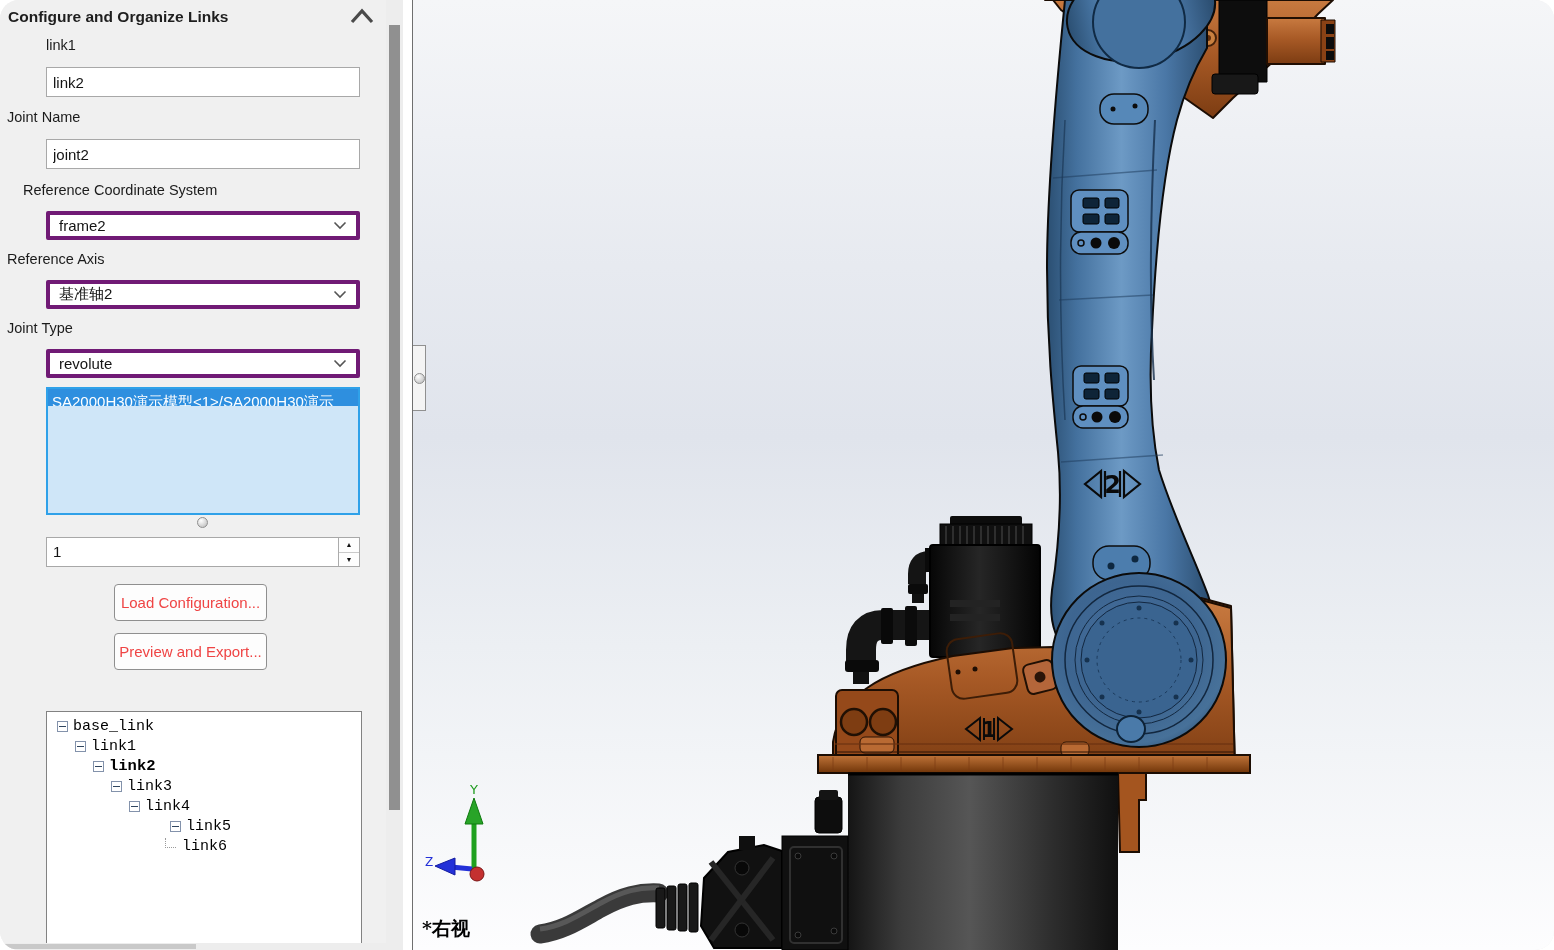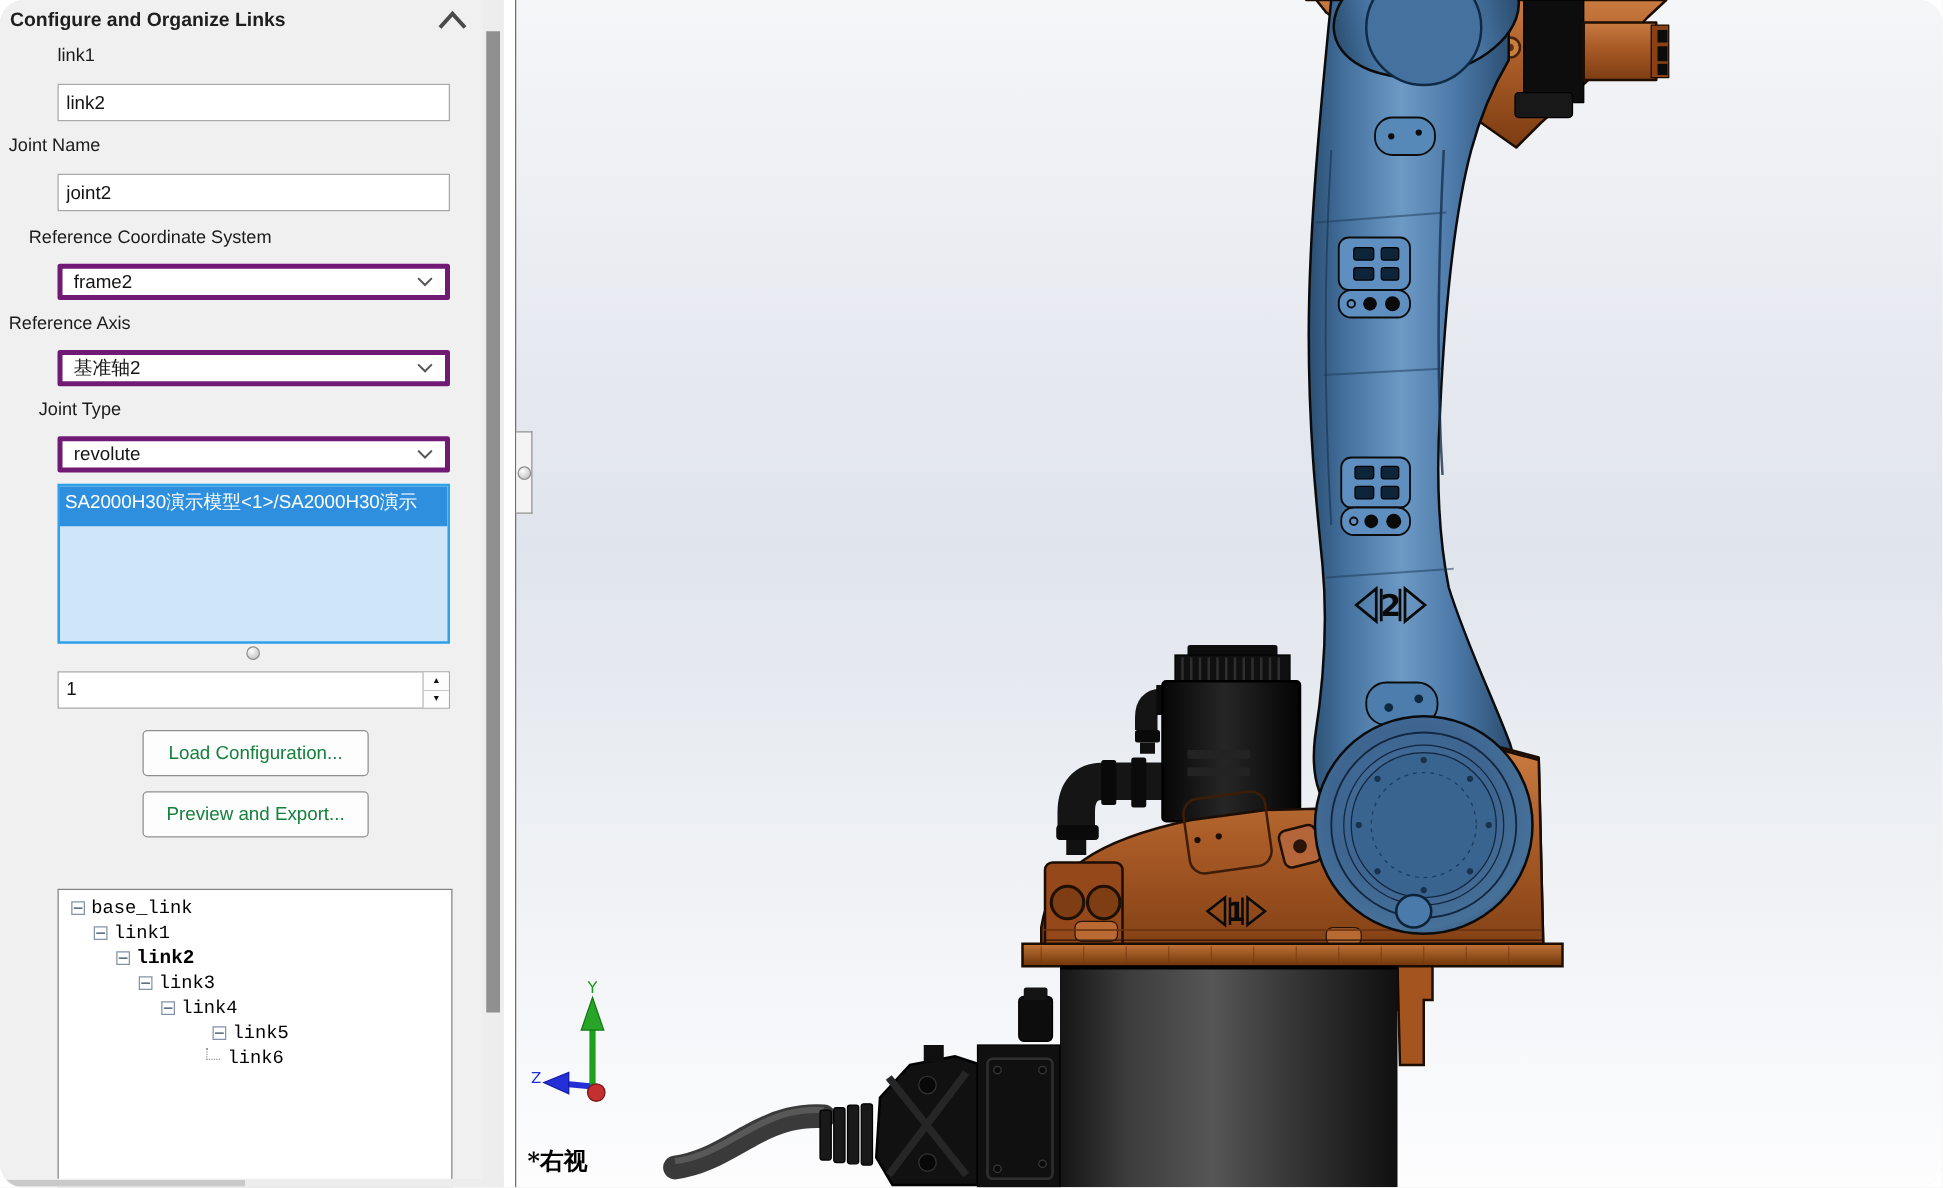--- a/index.html
+++ b/index.html
@@ -13,35 +13,35 @@
   .collapse-btn{position:absolute;left:346px;top:5px;width:32px;height:24px;cursor:pointer;}
   .lbl{position:absolute;font-size:14.5px;color:#1b1b1b;white-space:nowrap;}
   .text-input{position:absolute;left:46px;width:314px;height:30px;border:1px solid #a8a8a8;
       background:#fff;font-size:15px;padding:0 6px;font-family:inherit;color:#141414;box-sizing:border-box;}
   .combo{position:absolute;left:46px;width:314px;height:29px;border:4px solid #701a75;border-radius:2px;
       background:#fff;display:flex;align-items:center;padding:0 9px;font-size:15px;color:#141414;
       box-sizing:border-box;cursor:default;}
   .combo .chev{margin-left:auto;display:flex;}
   .sel-list{position:absolute;left:46px;top:387px;width:314px;height:128px;border:2px solid #2fa1e9;
       background:#cfe6f8;box-sizing:border-box;overflow:hidden;}
-  .sel-row{height:32px;background:#2e8fdf;color:#fff;font-size:15px;line-height:25px;
+  .sel-row{height:17px;background:#2e8fdf;color:#fff;font-size:15px;line-height:25px;
       padding-left:4px;white-space:nowrap;overflow:hidden;}
   .resize-dot,.splitter-dot{width:11px;height:11px;border-radius:50%;border:1px solid #8f8f8f;
       background:radial-gradient(circle at 35% 30%,#ffffff,#b7b7b7);box-sizing:border-box;}
   .resize-dot{position:absolute;left:197px;top:517px;}
   .spinbox{position:absolute;left:46px;top:537px;width:314px;height:30px;border:1px solid #a8a8a8;
       background:#fff;box-sizing:border-box;}
   .spin-value{position:absolute;left:6px;top:5px;font-size:15px;color:#141414;}
   .spin-btns{position:absolute;right:0;top:0;width:21px;height:100%;border-left:1px solid #ababab;
       display:flex;flex-direction:column;box-sizing:border-box;}
   .spin-btn{flex:1;display:flex;align-items:center;justify-content:center;font-size:7px;
       color:#111;background:#fdfdfd;cursor:pointer;}
   .spin-btn.up{border-bottom:1px solid #c9c9c9;}
-  .btn{position:absolute;left:114px;width:181px;height:37px;border:1px solid #8f8f8f;border-radius:4px;
-      background:#fdfdfd;font-size:15px;color:#15803d;display:flex;align-items:center;
+  .btn{position:absolute;left:114px;width:153px;height:37px;border:1px solid #8f8f8f;border-radius:4px;
+      background:#fdfdfd;font-size:15px;color:#ef4444;display:flex;align-items:center;
       justify-content:center;font-family:inherit;cursor:pointer;white-space:nowrap;}
   .treebox{position:absolute;left:46px;top:711px;width:316px;height:239px;border:1px solid #828282;
       background:#fff;box-sizing:border-box;overflow:hidden;padding-top:4px;}
   .tree-row{height:20px;display:flex;align-items:center;font-family:"Liberation Mono",monospace;
       font-size:15px;color:#000;cursor:default;}
   .tree-row.bold-row{font-weight:700;font-size:15.5px;}
   .expander{width:11px;height:11px;border:1px solid #8392ab;background:#fff;position:relative;
       margin-right:5px;flex:none;box-sizing:border-box;}
   .expander::after{content:"";position:absolute;left:1px;right:1px;top:4px;height:1px;background:#30455f;}
   .elbow{width:10px;height:9px;border-left:1px dotted #9a9a9a;border-bottom:1px dotted #9a9a9a;
@@ -101,21 +101,21 @@
     <div class="lbl" style="left:7px;top:251px;">Reference Axis</div>
     <div class="combo" style="top:280px;">
       <span>基准轴2</span>
       <span class="chev">
         <svg width="14" height="9">
             <polyline points="1.5,1.5 7,7 12.5,1.5" fill="none" stroke="#555" stroke-width="1.6"></polyline>
           </svg>
       </span>
     </div>
 
-    <div class="lbl" style="left:7px;top:320px;margin-left:24px;">Joint Type</div>
+    <div class="lbl" style="left:7px;top:320px;">Joint Type</div>
     <div class="combo" style="top:349px;">
       <span>revolute</span>
       <span class="chev">
         <svg width="14" height="9">
             <polyline points="1.5,1.5 7,7 12.5,1.5" fill="none" stroke="#555" stroke-width="1.6"></polyline>
           </svg>
       </span>
     </div>
 
     <div class="sel-list">

